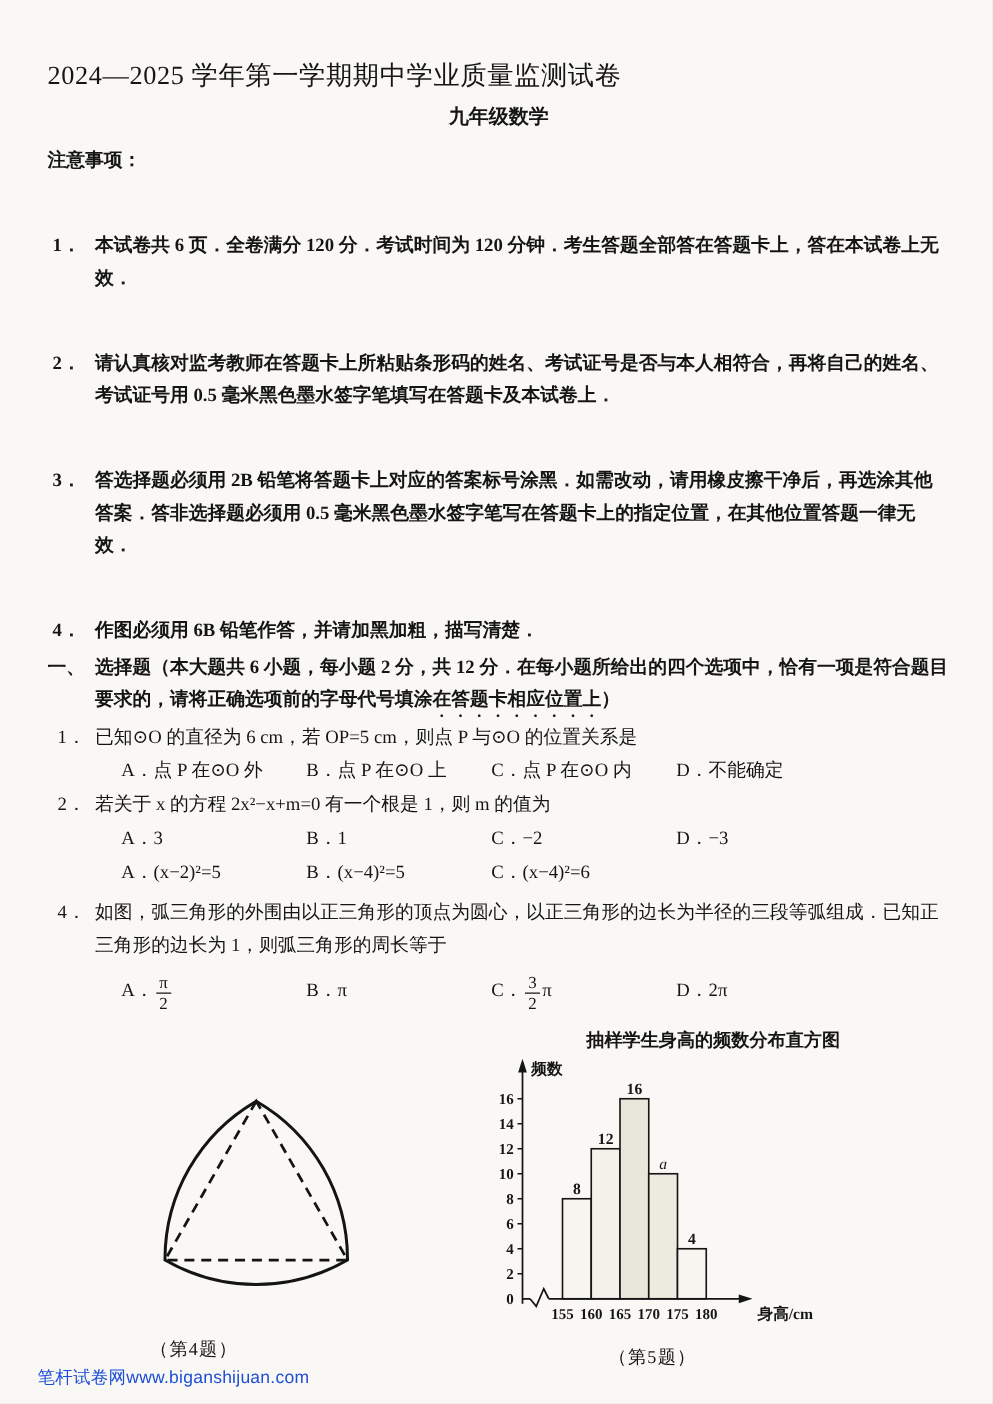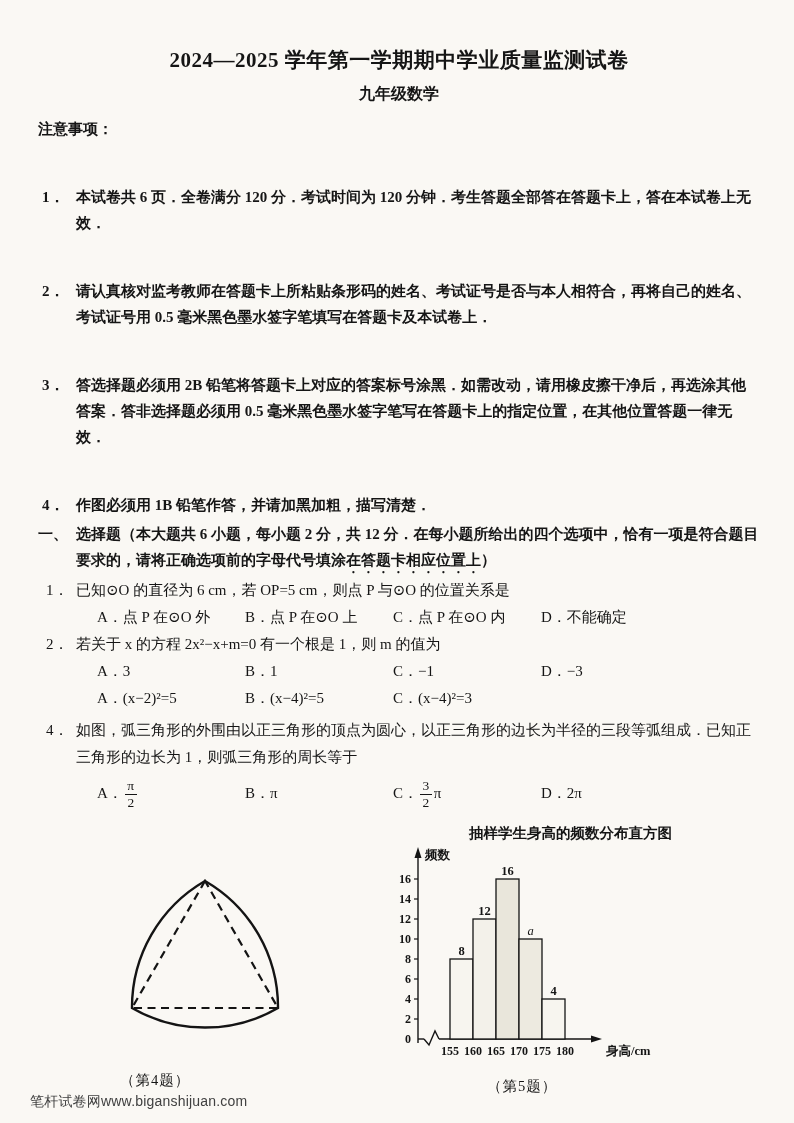--- a/index.html
+++ b/index.html
@@ -3,21 +3,21 @@
 <meta charset="utf-8">
 <style>
   html,body{margin:0;padding:0;background:#e8e6e1;}
   .page{
     position:relative;width:794px;height:1123px;margin:0 auto;
     background:#faf8f4;color:#151515;overflow:hidden;
     font-family:"Liberation Serif","DejaVu Serif",serif;
     font-size:15px;line-height:26px;
     box-sizing:border-box;padding:46px 34px 0 38px;
   }
-  .t1{font-size:21px;line-height:28px;font-weight:700;text-align:center;margin-bottom:5px;letter-spacing:.5px;}
+  .t1{font-size:21px;line-height:28px;font-weight:400;margin-bottom:5px;letter-spacing:.5px;}
   .t2{font-size:16px;line-height:30px;font-weight:700;text-align:center;margin-bottom:8px;
       font-family:"Liberation Sans","DejaVu Sans",sans-serif;}
   .nhead{font-weight:700;line-height:25px;}
   .n{padding-left:34px;text-indent:-34px;margin-left:4px;font-weight:600;margin-top:42px;}
   .n .num{display:inline-block;width:34px;text-indent:0;}
   .sec{padding-left:38px;text-indent:-38px;font-weight:700;margin-top:3px;}
   .sec .num{display:inline-block;width:38px;text-indent:0;}
   .qs{padding-left:30px;text-indent:-30px;margin-left:8px;line-height:27px;}
   .qs .num{display:inline-block;width:30px;text-indent:0;}
   .emph{
@@ -41,21 +41,21 @@
   #hist-svg text{fill:#151515;font-family:"Liberation Serif","DejaVu Serif",serif;}
   #hist-svg .tick{font-size:12px;font-weight:600;}
   #hist-svg .barlab{font-size:12.5px;font-weight:600;}
   #hist-svg .axlab{font-size:12.5px;font-weight:700;}
   #hist-svg .it{font-style:italic;font-weight:500;}
   .cap{position:absolute;font-size:14.5px;letter-spacing:1px;}
   .cap4{left:120px;top:252px;width:176px;text-align:left;}
   .cap5{left:392px;top:258px;width:260px;text-align:center;}
   .stray{position:absolute;left:424px;top:300px;font-size:12px;font-weight:600;color:#2b2b2b;}
   .footer{text-align:left;font-size:14px;margin-top:14px;position:relative;left:-28px;letter-spacing:.5px;}
-  .watermark{position:absolute;left:30px;top:1088px;font-size:14px;color:#404040;
+  .watermark{position:absolute;left:30px;top:1088px;font-size:14px;color:#1d4ed8;
              font-family:"Liberation Sans","DejaVu Sans",sans-serif;letter-spacing:.2px;}
 </style>
 </head>
 <body>
 
 <div class="page">
 
   <div class="t1">2024—2025 学年第一学期期中学业质量监测试卷</div>
   <div class="t2">九年级数学</div>
 
@@ -64,21 +64,21 @@
     <div class="n">
       <span class="num">1．</span><span>本试卷共 6 页．全卷满分 120 分．考试时间为 120 分钟．考生答题全部答在答题卡上，答在本试卷上无效．</span>
     </div>
     <div class="n">
       <span class="num">2．</span><span>请认真核对监考教师在答题卡上所粘贴条形码的姓名、考试证号是否与本人相符合，再将自己的姓名、考试证号用 0.5 毫米黑色墨水签字笔填写在答题卡及本试卷上．</span>
     </div>
     <div class="n">
       <span class="num">3．</span><span>答选择题必须用 2B 铅笔将答题卡上对应的答案标号涂黑．如需改动，请用橡皮擦干净后，再选涂其他答案．答非选择题必须用 0.5 毫米黑色墨水签字笔写在答题卡上的指定位置，在其他位置答题一律无效．</span>
     </div>
     <div class="n">
-      <span class="num">4．</span><span>作图必须用 1B 铅笔作答，并请加黑加粗，描写清楚．</span>
+      <span class="num">4．</span><span>作图必须用 6B 铅笔作答，并请加黑加粗，描写清楚．</span>
     </div>
   </div>
 
   <div class="sec">
     <span class="num">一、</span><span>选择题（本大题共 6 小题，每小题 2 分，共 12 分．在每小题所给出的四个选项中，恰有一项是符合题目要求的，请将正确选项前的字母代号填涂</span><span class="emph">在答题卡相应位置上</span><span>）</span>
   </div>
 
   <div>
     <div class="qs">
       <span class="num">1．</span><span>已知⊙O 的直径为 6 cm，若 OP=5 cm，则点 P 与⊙O 的位置关系是</span>
@@ -91,30 +91,30 @@
     </div>
   </div>
 
   <div>
     <div class="qs">
       <span class="num">2．</span><span>若关于 x 的方程 2x²−x+m=0 有一个根是 1，则 m 的值为</span>
     </div>
     <div class="opts">
       <span>A．3</span>
       <span>B．1</span>
-      <span>C．−1</span>
+      <span>C．−2</span>
       <span>D．−3</span>
     </div>
   </div>
 
   <div>
     <div class="opts">
       <span>A．(x−2)²=5</span>
       <span>B．(x−4)²=5</span>
-      <span>C．(x−4)²=3</span>
+      <span>C．(x−4)²=6</span>
     </div>
   </div>
 
   <div style="margin-top:5px;">
     <div class="qs">
       <span class="num">4．</span><span>如图，弧三角形的外围由以正三角形的顶点为圆心，以正三角形的边长为半径的三段等弧组成．已知正三角形的边长为 1，则弧三角形的周长等于</span>
     </div>
     <div class="opts optsf">
       <span class="opt">
         <span>A．</span>

